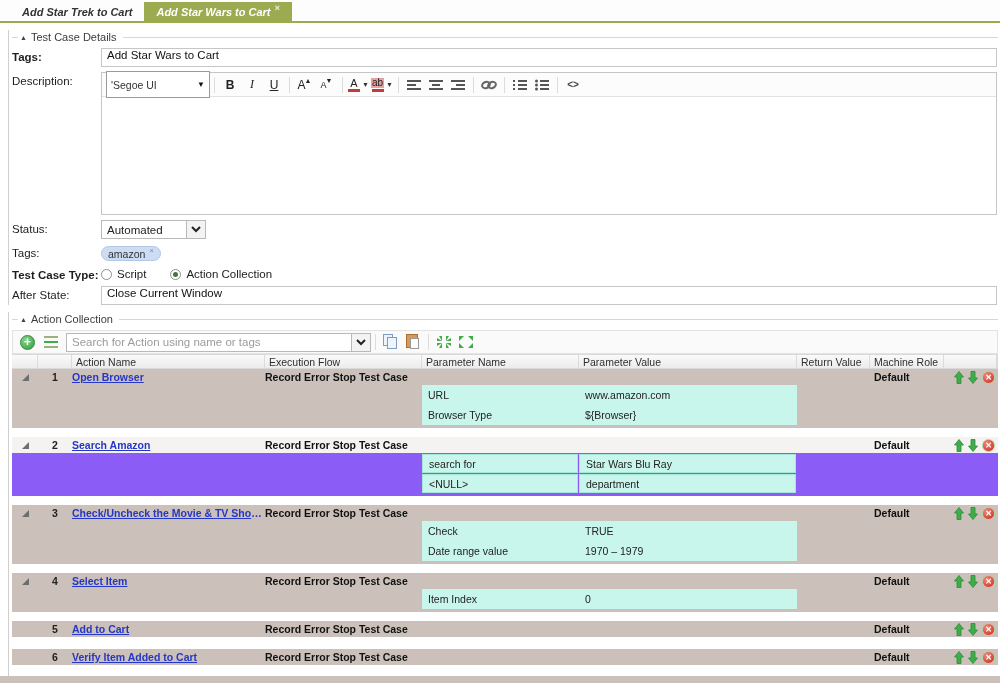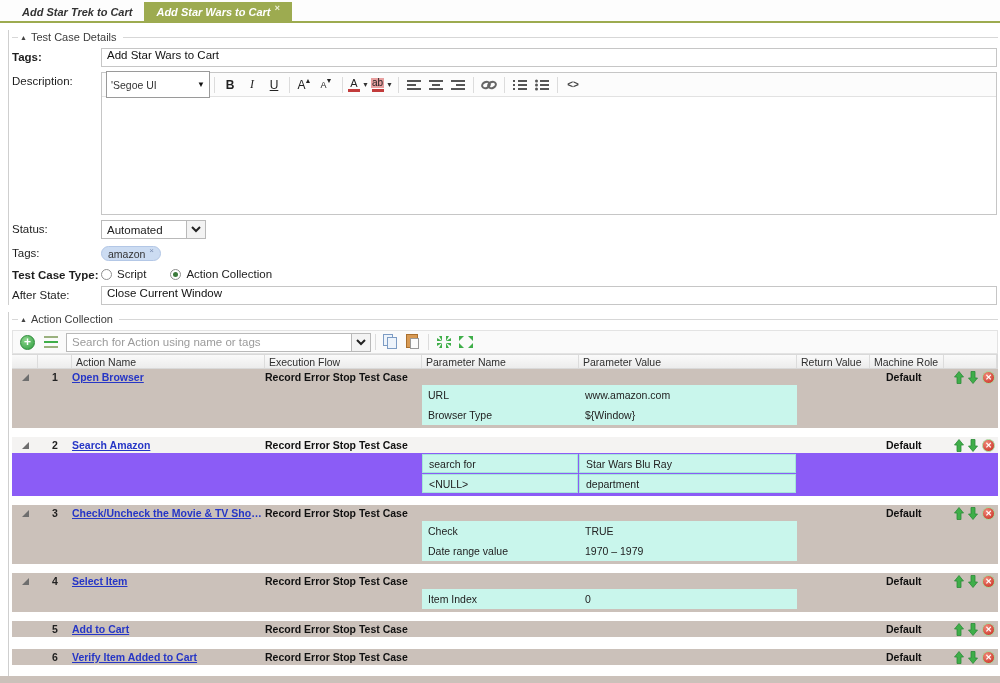--- a/index.html
+++ b/index.html
@@ -83,21 +83,21 @@
   .group.light .rhead { background:#f4f3f2; }
   .group.light .prow, .group.light .gfoot { background:#8b5cf6; }
   .gfoot { height:3px; }
   .gap { background:#fff; }
 
   .tricell { display:flex; align-items:center; justify-content:center; }
   .exp-tri { width:0; height:0; border-left:7px solid transparent; border-bottom:7px solid #6e6e6e; }
   .rnum { font-weight:bold; text-align:center; font-size:10.5px; }
   .alink { color:#2636c6; font-weight:bold; text-decoration:underline; font-size:10.5px; cursor:pointer; overflow:hidden; text-overflow:ellipsis; }
   .rflow { font-weight:bold; color:#111; }
-  .rrole { font-weight:bold; color:#111; padding-left:4px;margin-left:12px; }
+  .rrole { font-weight:bold; color:#111; padding-left:4px; }
   .btncell { display:flex; align-items:center; justify-content:flex-end; gap:4px; padding-right:2px; }
   .delx { width:13px; height:13px; border-radius:50%; background:radial-gradient(circle at 35% 30%, #f08a7a, #c6281c); border:1px solid #a8d49a; color:#fff; font-size:8px; font-weight:bold; display:flex; align-items:center; justify-content:center; }
 
   .prowgrid { display:grid; grid-template-columns:410px 157px 218px 1fr; height:20px; align-items:stretch; }
   .pcell { background:#c9f6ec; font-size:10.5px; color:#222; display:flex; align-items:center; padding:0 6px; }
   .group.light .pcell { border:1px solid #a5e6d9; margin:1px 1px 0 0; }
   .bottom-strip { position:absolute; left:0; bottom:0; width:1000px; height:7px; background:#cbc1ba; }
 
   svg { display:block; }
 </style>
@@ -385,21 +385,21 @@
           </div>
           <div class="prowgrid prow">
             <div></div>
             <div class="pcell">URL</div>
             <div class="pcell">www.amazon.com</div>
             <div></div>
           </div>
           <div class="prowgrid prow">
             <div></div>
             <div class="pcell">Browser Type</div>
-            <div class="pcell">${Window}</div>
+            <div class="pcell">${Browser}</div>
             <div></div>
           </div>
           <div class="gfoot"></div>
         </div>
         <div class="gap" style="height: 9px;"></div>
         <div class="group light">
           <div class="grid rhead">
             <div class="tricell">
               <div class="exp-tri"></div>
             </div>

